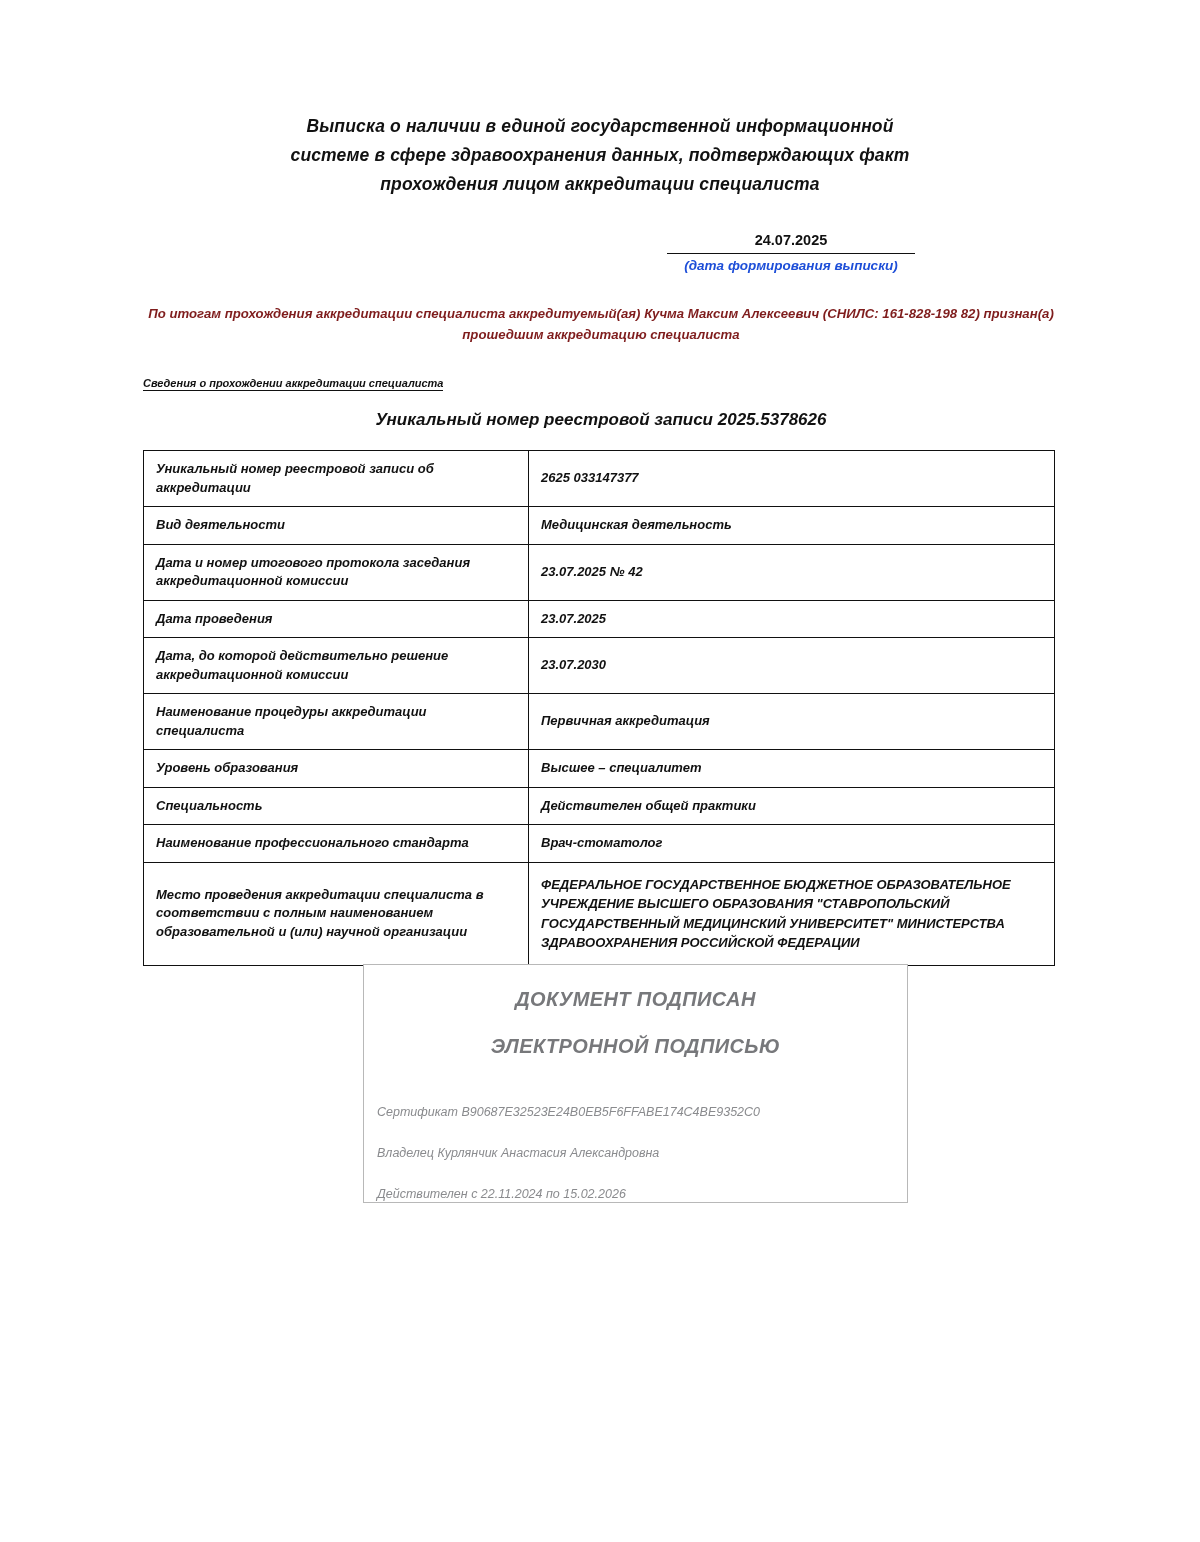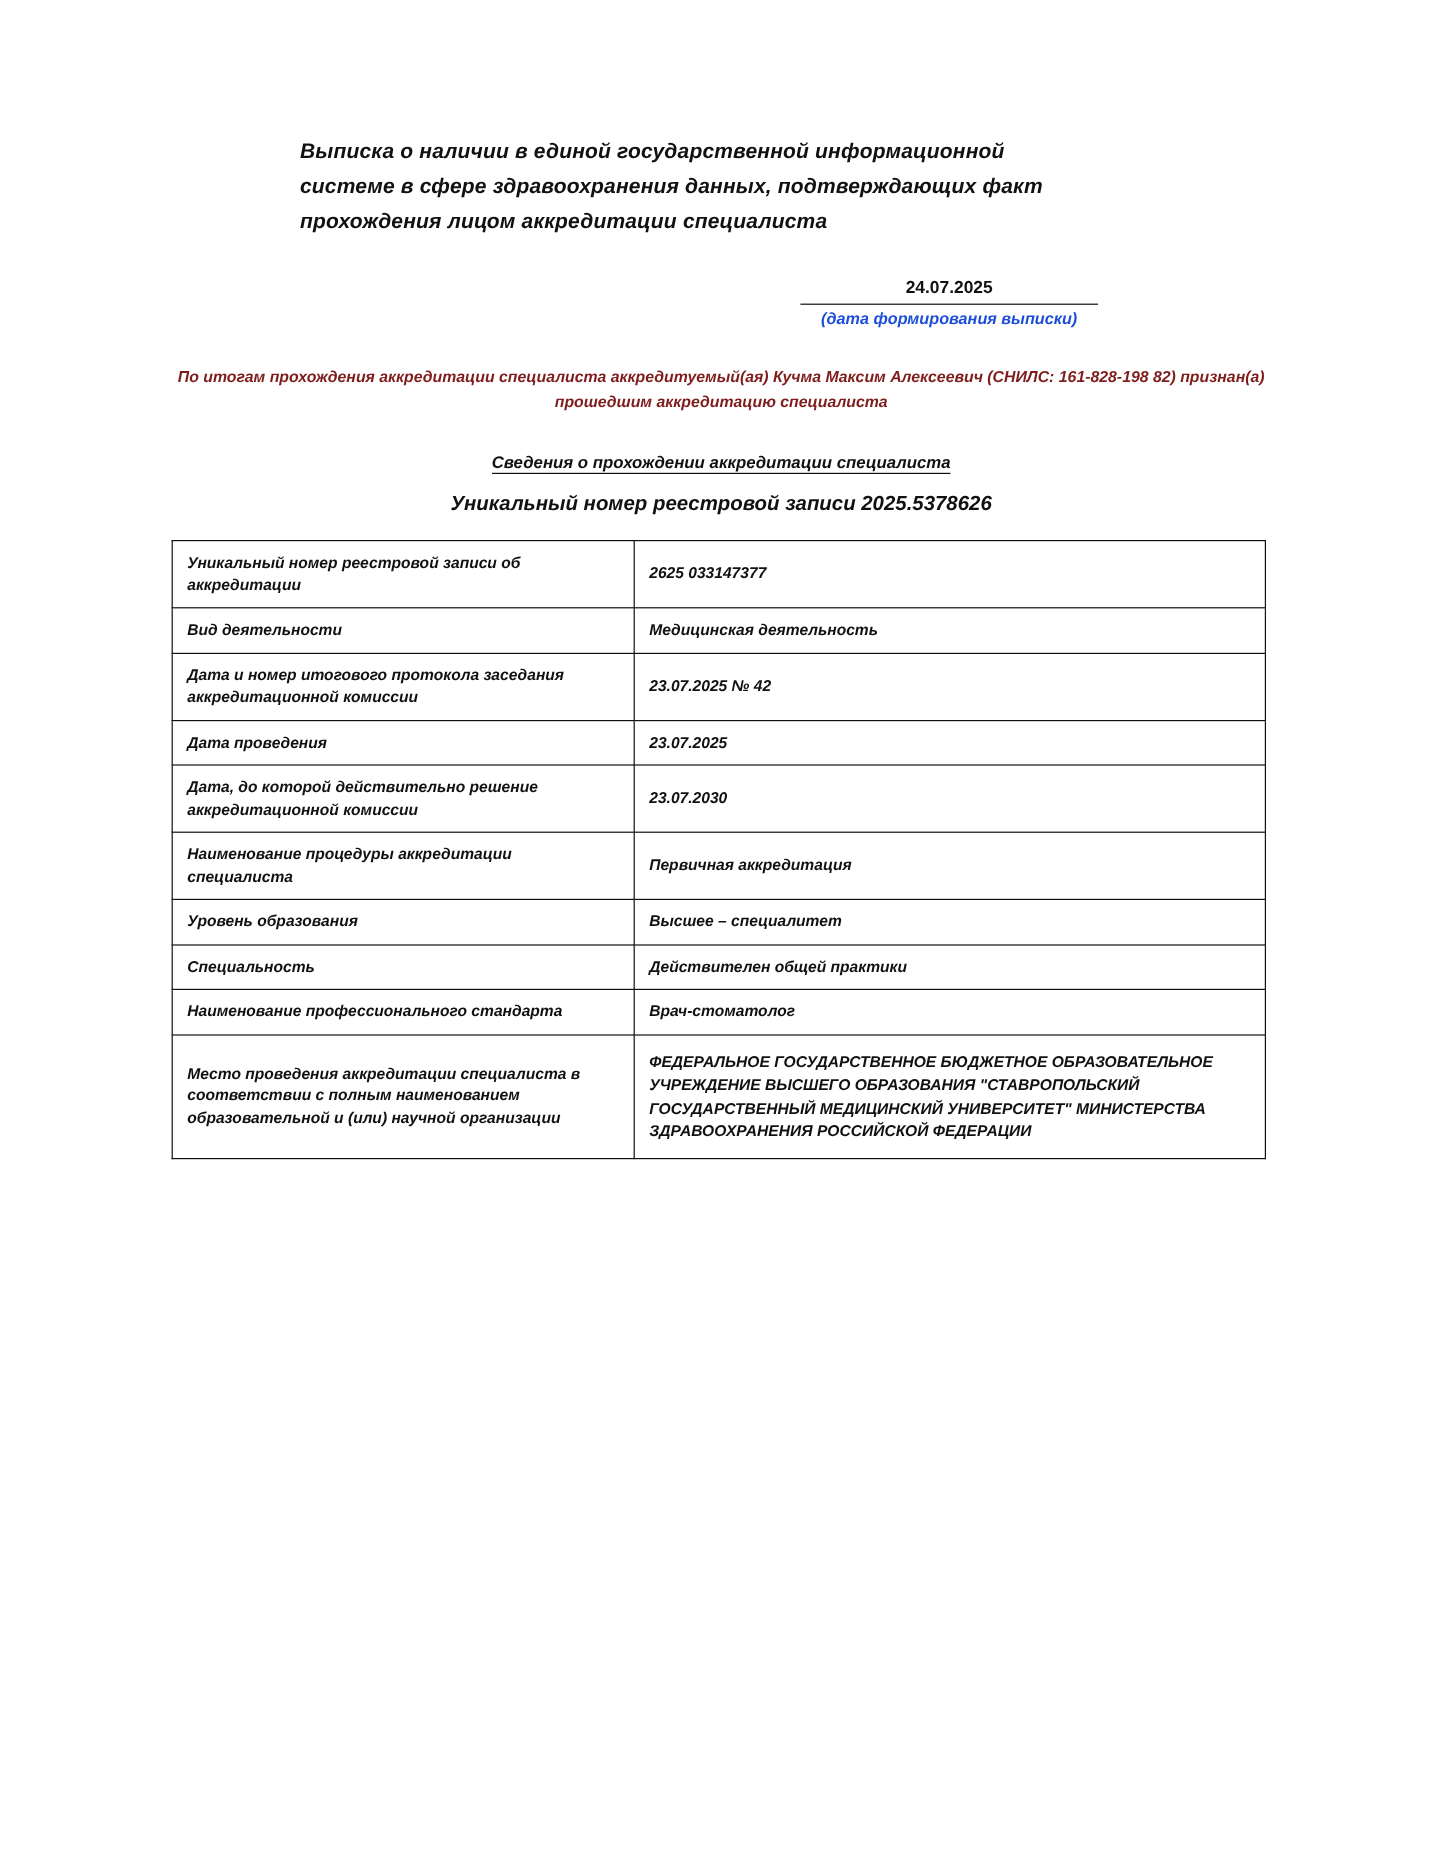--- a/index.html
+++ b/index.html
@@ -22,21 +22,21 @@
     inset: 0;
     background: #fff;
   }
 
   
   .doc-title {
     position: absolute;
     left: 250px;
     top: 112px;
     width: 700px;
-    text-align: left;
+    text-align: center;
     font-style: italic;
     font-weight: bold;
     font-size: 17.5px;
     line-height: 29px;
     letter-spacing: 0.15px;
     color: #111;
   }
   .doc-title .tline { display: block; }
 
   
@@ -81,24 +81,24 @@
     line-height: 21px;
     color: #7f1d1d;
   }
 
   
   .section-underlined {
     position: absolute;
     left: 143px;
     top: 377px;
     width: 916px;
-    text-align: center;
-    font-style: italic;
-    font-weight: bold;
-    font-size: 14px;
+    text-align: left;
+    font-style: italic;
+    font-weight: bold;
+    font-size: 11px;
     color: #111;
   }
   .section-underlined span {
     border-bottom: 1.2px solid #111;
     padding-bottom: 1px;
   }
 
   .registry-line {
     position: absolute;
     left: 143px;
@@ -242,14 +242,23 @@
         <td class="label">Наименование профессионального стандарта</td>
         <td class="value">Врач-стоматолог</td>
       </tr>
       <tr class="tall">
         <td class="label">Место проведения аккредитации специалиста в соответствии с полным наименованием образовательной и (или) научной организации</td>
         <td class="value multiline">ФЕДЕРАЛЬНОЕ ГОСУДАРСТВЕННОЕ БЮДЖЕТНОЕ ОБРАЗОВАТЕЛЬНОЕ УЧРЕЖДЕНИЕ ВЫСШЕГО ОБРАЗОВАНИЯ "СТАВРОПОЛЬСКИЙ ГОСУДАРСТВЕННЫЙ МЕДИЦИНСКИЙ УНИВЕРСИТЕТ" МИНИСТЕРСТВА ЗДРАВООХРАНЕНИЯ РОССИЙСКОЙ ФЕДЕРАЦИИ</td>
       </tr>
     </tbody>
   </table>
 
+  <div class="sign-box">
+    <div class="sign-head line1">ДОКУМЕНТ ПОДПИСАН</div>
+    <div class="sign-head line2">ЭЛЕКТРОННОЙ ПОДПИСЬЮ</div>
+    <div class="sign-details">
+      <div>Сертификат B90687E32523E24B0EB5F6FFABE174C4BE9352C0</div>
+      <div>Владелец Курлянчик Анастасия Александровна</div>
+      <div>Действителен с 22.11.2024 по 15.02.2026</div>
+    </div>
+  </div>
 
 </div>
 
 </body></html>

